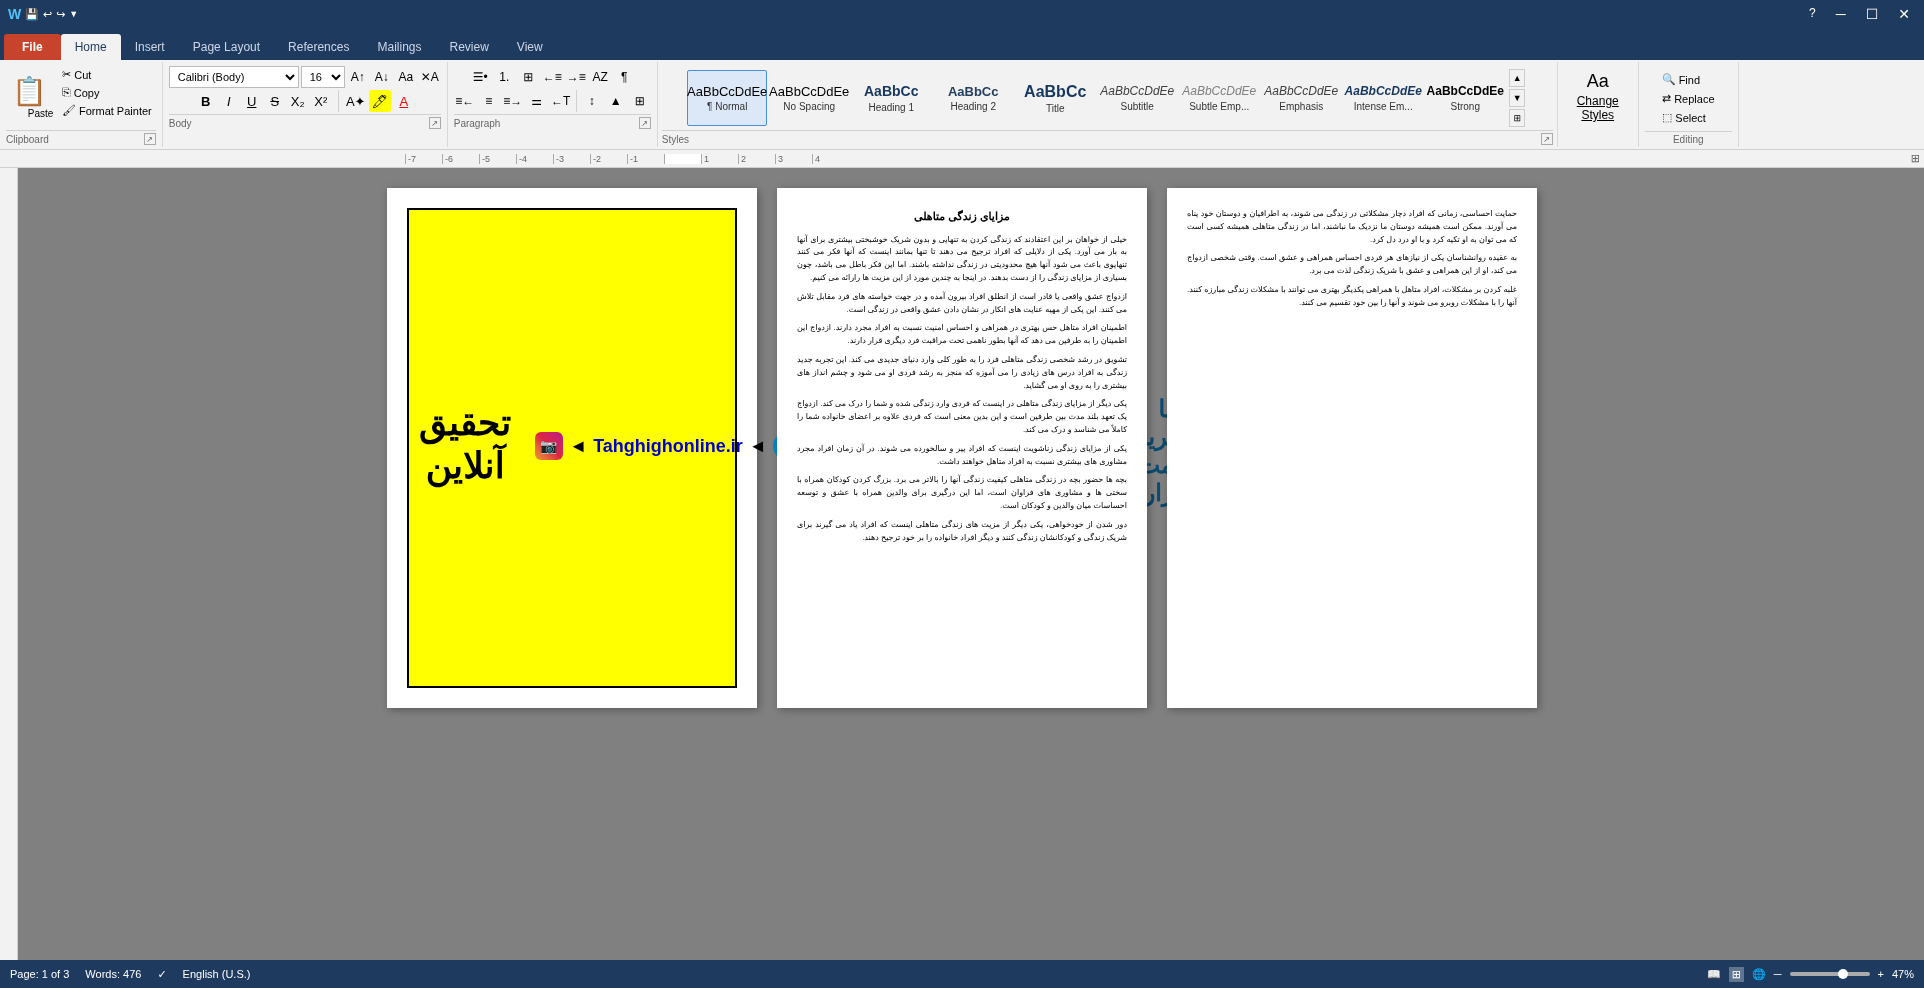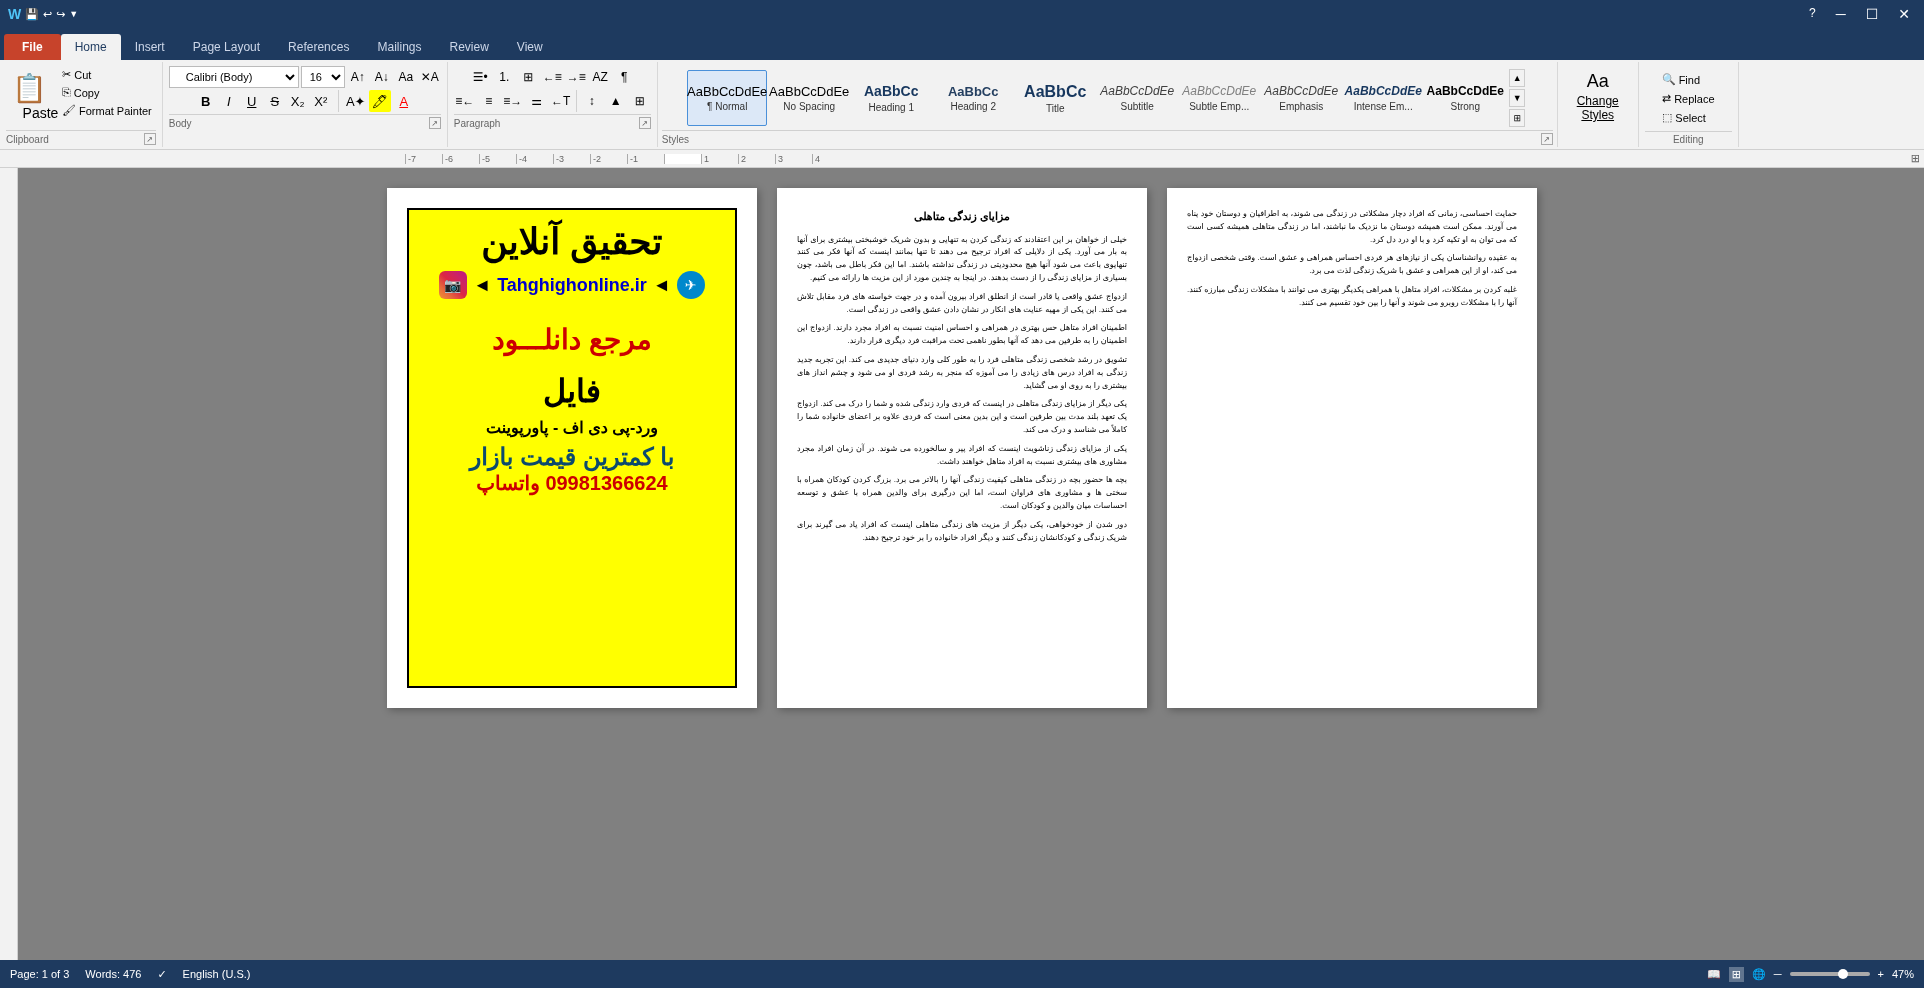--- a/index.html
+++ b/index.html
@@ -72,40 +72,40 @@
       display: flex;
       flex-direction: column;
       align-items: center;
       justify-content: center;
       width: 48px;
       cursor: pointer;
       border-radius: 3px;
       padding: 2px;
     }
     .paste-icon { font-size: 28px; line-height: 1; }
-    .paste-label { font-size: 14px; margin-top: 2px; margin-left: 21px; }
+    .paste-label { font-size: 10px; margin-top: 2px; margin-left: 21px; }
     .clipboard-small-btns { display: flex; flex-direction: column; gap: 1px; }
     .small-ribbon-btn {
       display: flex; align-items: center; gap: 3px;
       padding: 2px 4px; font-size: 11px; cursor: pointer;
       border-radius: 2px; white-space: nowrap;
     }
 
     
     .font-group {
       padding: 4px 6px 2px;
       display: flex;
       flex-direction: column;
     }
     .font-row1 { display: flex; gap: 2px; margin-bottom: 2px; }
     .font-row2 { display: flex; gap: 2px; margin-bottom: 2px; }
     .font-selector {
       border: 1px solid #bbb;
       background: white;
-      padding: 1px 12px;
+      padding: 1px 4px;
       font-size: 11px;
       width: 130px;
       cursor: pointer;
     }
     .font-size-selector {
       border: 1px solid #bbb;
       background: white;
       padding: 1px 4px;
       font-size: 11px;
       width: 44px;
@@ -230,23 +230,24 @@
     }
 
     
     .poster {
       background: #ffff00;
       width: 100%;
       min-height: 480px;
       border: 2px solid #000;
       padding: 10px;
       display: flex;
-      flex-direction: column;
+      flex-direction: row;
       align-items: center;
       font-family: 'Arial', sans-serif;
+      gap: 24px;
     }
     .poster-title {
       font-size: 36px;
       font-weight: bold;
       color: #000;
       text-align: center;
       line-height: 1.2;
       margin-bottom: 8px;
       direction: rtl;
     }

